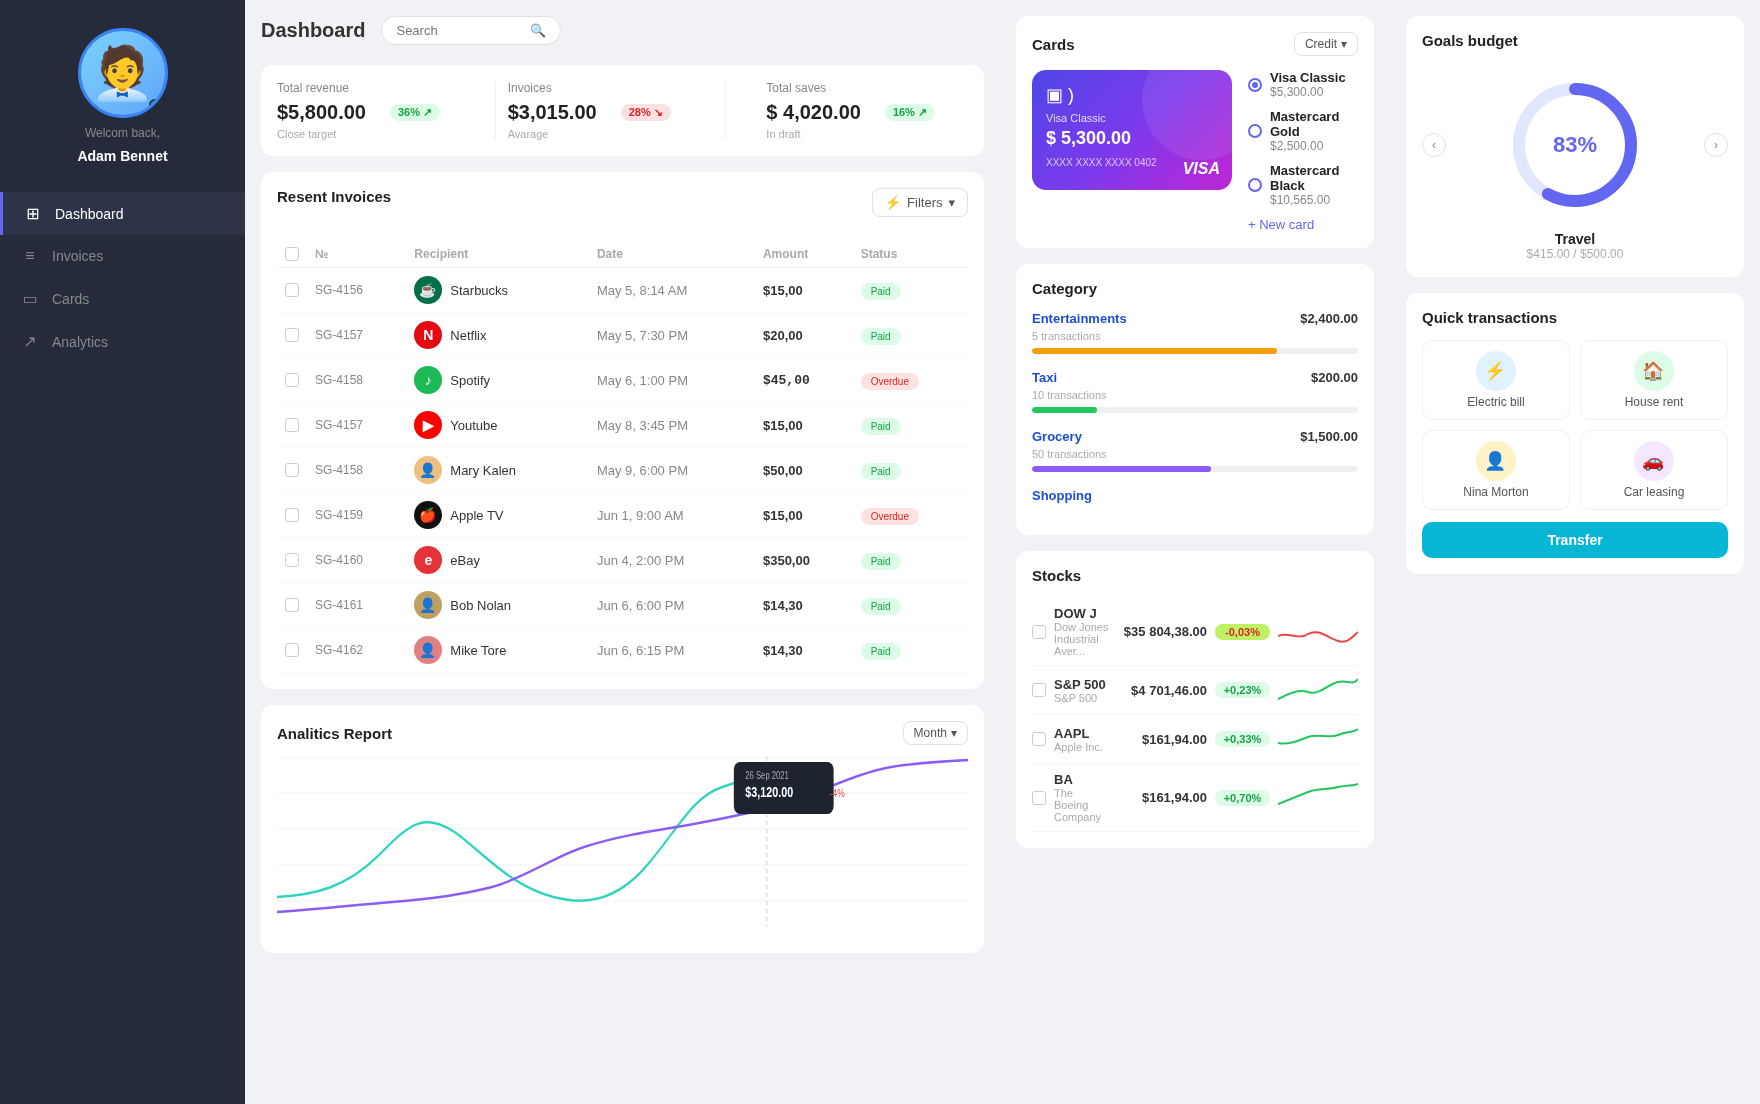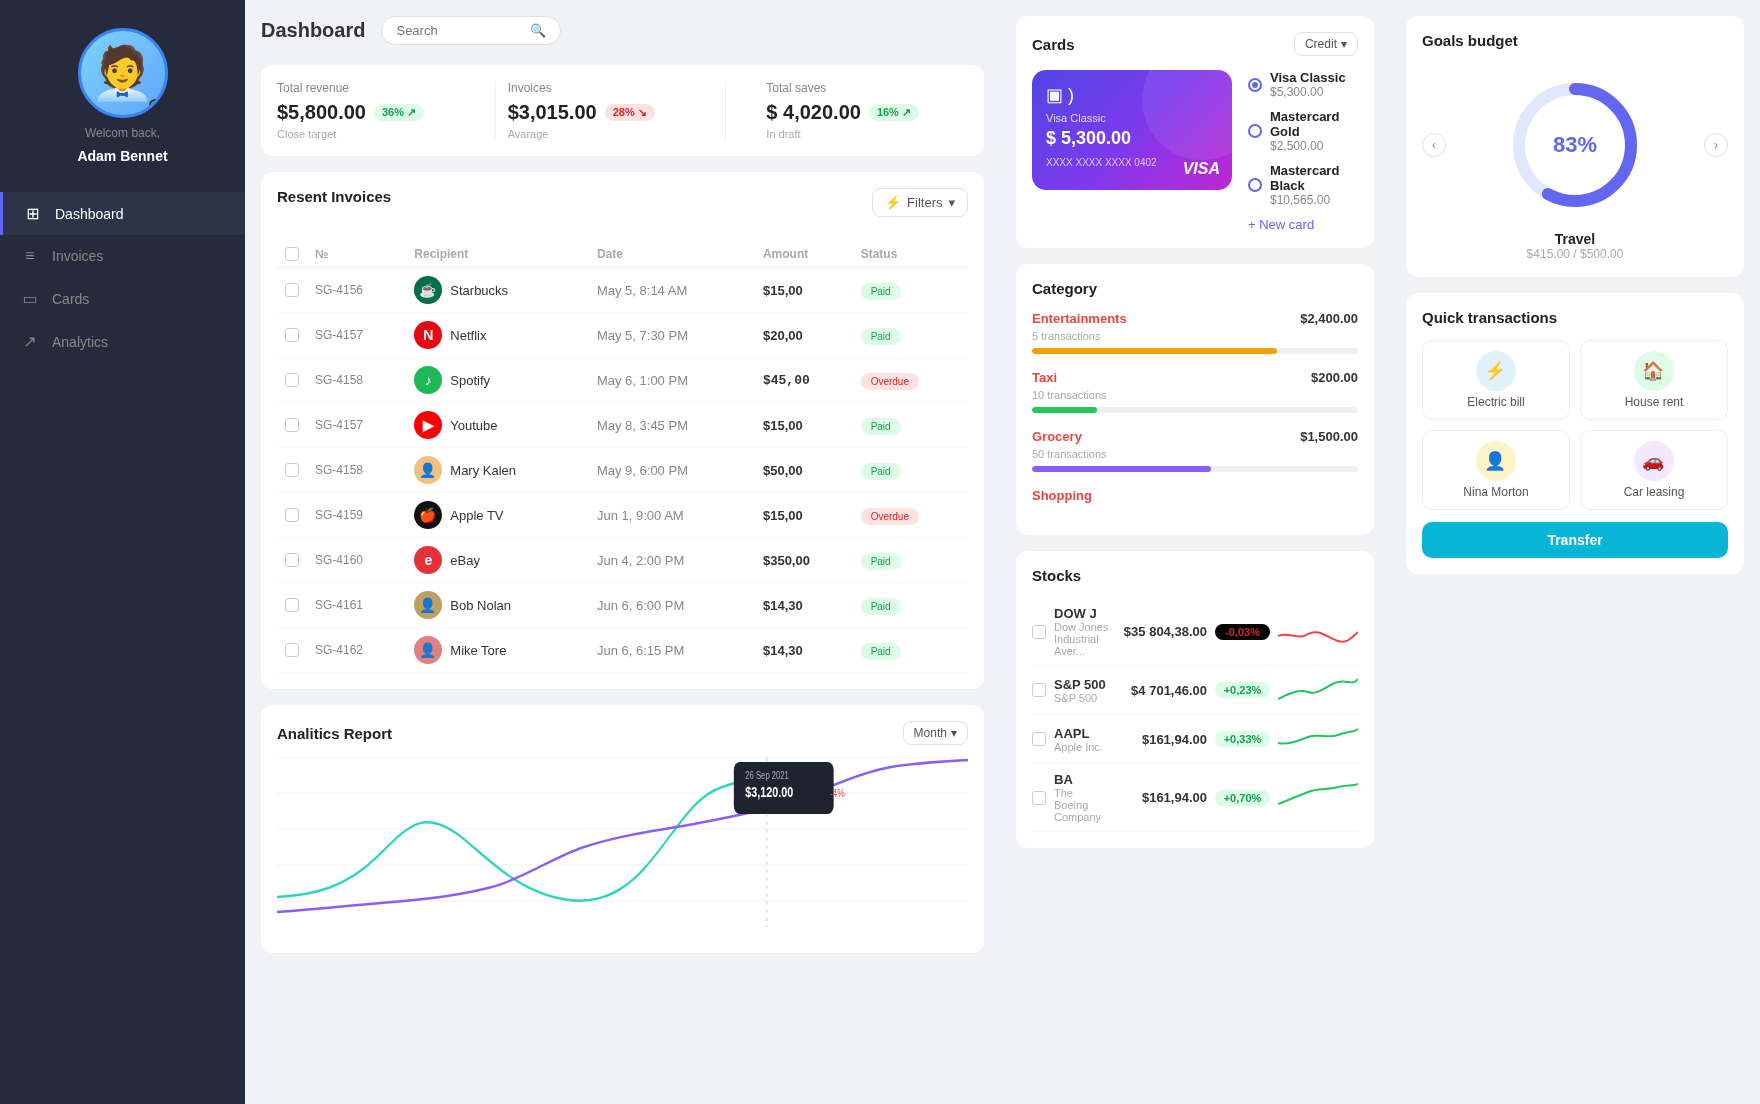--- a/index.html
+++ b/index.html
@@ -37,21 +37,21 @@
     .dash-header { display: flex; align-items: center; gap: 16px; margin-bottom: 4px; }
     .dash-title { font-size: 20px; font-weight: 600; color: #333; }
     .search-box { display: flex; align-items: center; background: #fff; border: 1px solid #e0e0e0; border-radius: 20px; padding: 6px 14px; gap: 8px; width: 180px; }
     .search-box input { border: none; outline: none; font-size: 13px; background: transparent; width: 100%; }
 
     
     .stats-row { display: flex; gap: 12px; background: #fff; border-radius: 12px; padding: 16px; }
     .stat-item { flex: 1; border-right: 1px solid #f0f0f0; padding-right: 16px; }
     .stat-item:last-child { border-right: none; padding-right: 0; margin-left: 28px; }
     .stat-label { color: #888; font-size: 12px; margin-bottom: 6px; }
-    .stat-value { font-size: 20px; font-weight: 700; color: #222; display: flex; align-items: center; gap: 8px; }
+    .stat-value { font-size: 20px; font-weight: 700; color: #222; display: flex; align-items: center; gap: 24px; }
     .badge { padding: 2px 8px; border-radius: 12px; font-size: 11px; font-weight: 600; }
     .badge-green { background: #dcfce7; color: #16a34a; }
     .badge-red { background: #fee2e2; color: #dc2626; }
     .stat-sub { color: #aaa; font-size: 11px; margin-top: 4px; }
 
     
     .section-card { background: #fff; border-radius: 12px; padding: 16px; }
     .section-header { display: flex; align-items: flex-start; justify-content: space-between; margin-bottom: 24px; }
     .section-title { font-size: 15px; font-weight: 700; color: #222; }
     .filter-btn { display: flex; align-items: center; gap: 6px; padding: 6px 12px; border: 1px solid #e0e0e0; border-radius: 8px; cursor: pointer; color: #555; font-size: 13px; background: #fff; }
@@ -94,35 +94,35 @@
     .radio-btn { width: 14px; height: 14px; border-radius: 50%; border: 2px solid #6366f1; display: flex; align-items: center; justify-content: center; flex-shrink: 0; }
     .radio-btn.selected::after { content: ''; width: 6px; height: 6px; background: #6366f1; border-radius: 50%; }
     .card-option-info { }
     .card-option-name { font-weight: 600; font-size: 13px; color: #222; }
     .card-option-amount { color: #888; font-size: 12px; }
     .new-card-btn { color: #6366f1; font-size: 13px; cursor: pointer; display: flex; align-items: center; gap: 4px; margin-top: 8px; }
 
     
     .category-item { margin-bottom: 16px; }
     .category-header-row { display: flex; justify-content: space-between; align-items: center; margin-bottom: 4px; }
-    .category-name { font-weight: 600; font-size: 13px; color: #ef4444; }
+    .category-name { font-weight: 600; font-size: 13px; color: #1d4ed8; }
     .category-amount { font-size: 13px; color: #333; font-weight: 600; }
     .category-sub { color: #aaa; font-size: 11px; margin-bottom: 6px; }
     .progress-bar { height: 6px; background: #f0f0f0; border-radius: 3px; overflow: hidden; }
     .progress-fill { height: 100%; border-radius: 3px; }
 
     
     .stock-row { display: flex; align-items: center; padding: 8px 0; border-bottom: 1px solid #f5f5f5; gap: 8px; }
     .stock-cb { width: 14px; height: 14px; border: 1.5px solid #ccc; border-radius: 3px; flex-shrink: 0; }
     .stock-info { flex: 1; }
     .stock-name { font-weight: 700; font-size: 13px; }
     .stock-sub { color: #aaa; font-size: 11px; }
     .stock-price { font-weight: 600; font-size: 13px; min-width: 90px; text-align: right; }
     .stock-change { padding: 2px 8px; border-radius: 10px; font-size: 11px; font-weight: 600; min-width: 55px; text-align: center; }
-    .stock-neg { background: #000000; color: #dc2626; }
+    .stock-neg { background: #bef264; color: #dc2626; }
     .stock-pos { background: #dcfce7; color: #16a34a; }
     .mini-chart { width: 80px; height: 32px; }
 
     
     .goals-card { background: #fff; border-radius: 12px; padding: 16px; }
     .goals-nav { display: flex; align-items: center; justify-content: space-between; }
     .nav-arrow { width: 24px; height: 24px; border-radius: 50%; border: 1px solid #e0e0e0; display: flex; align-items: center; justify-content: center; cursor: pointer; color: #888; font-size: 12px; }
     .donut-container { display: flex; align-items: center; justify-content: center; margin: 12px 0; position: relative; }
     .donut-label { position: absolute; text-align: center; }
     .donut-pct { font-size: 22px; font-weight: 700; color: #6366f1; }

